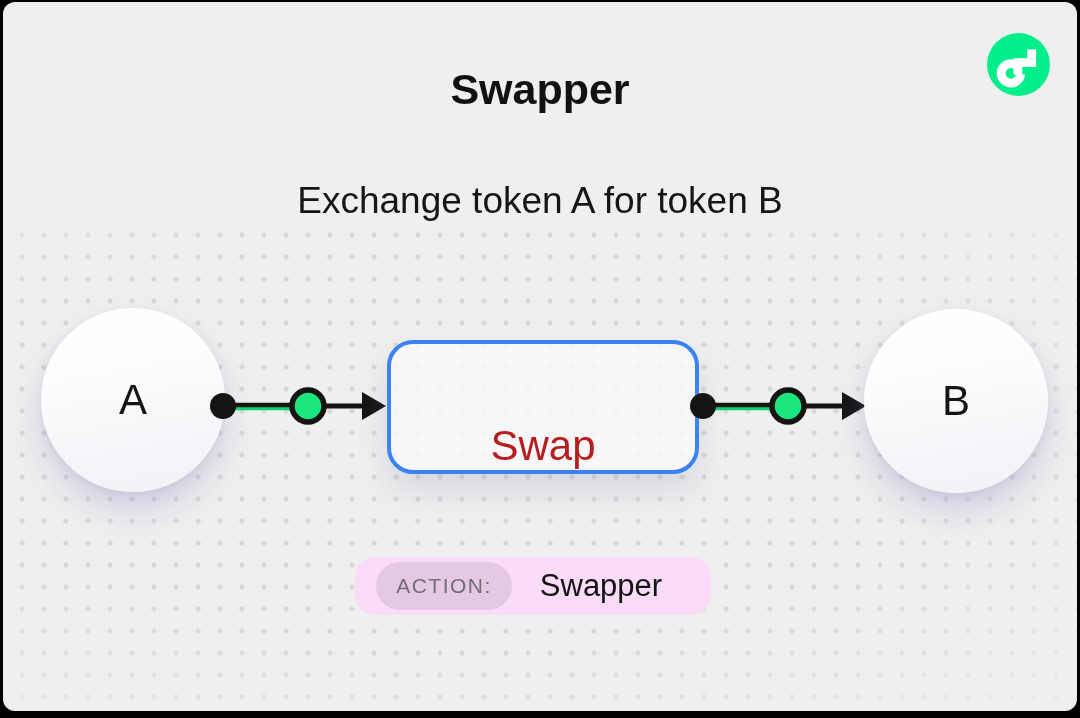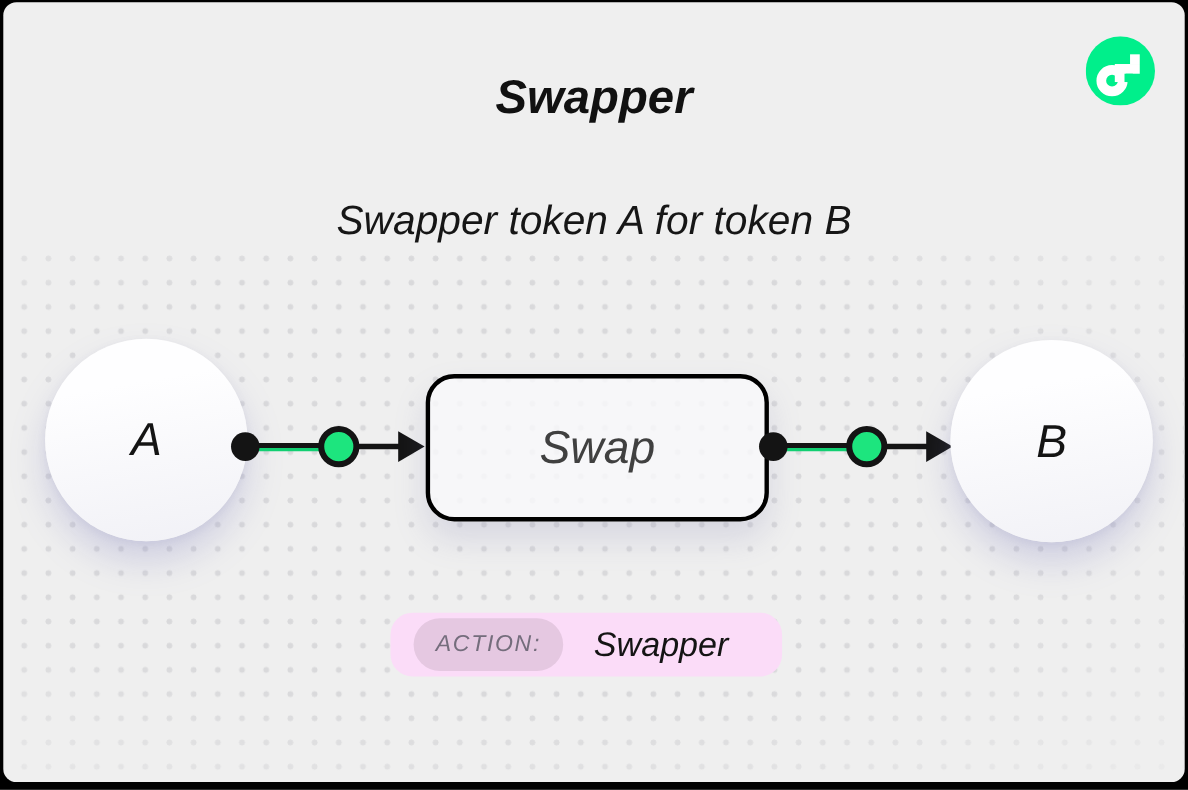--- a/index.html
+++ b/index.html
@@ -3,21 +3,21 @@
 <meta charset="utf-8">
 <style>
   html,body{margin:0;padding:0;}
   body{
     width:1080px;height:718px;position:relative;
     background:#000;overflow:hidden;
     font-family:"Liberation Sans","DejaVu Sans",sans-serif;
   }
   .card{
     position:absolute;top:2px;left:3px;right:3px;bottom:7px;
-    background:#efefef;border-radius:12px;overflow:hidden;font-style:italic;
+    background:#efefef;border-radius:12px;overflow:hidden;
   }
   
   .dots{
     position:absolute;left:0;right:0;top:216px;height:496px;
     background-image:radial-gradient(circle,#d9d9db 2.4px,transparent 2.9px);
     background-size:22px 22px;background-position:8px 6px;
     -webkit-mask-image:radial-gradient(ellipse 90% 80% at 43% 44%,#000 52%,transparent 100%);
     mask-image:radial-gradient(ellipse 90% 80% at 43% 44%,#000 52%,transparent 100%);
   }
   .title{
@@ -34,23 +34,23 @@
     background:linear-gradient(170deg,#fefeff 25%,#f1f1f6 100%);
     box-shadow:0 18px 32px rgba(124,124,190,.28),0 3px 8px rgba(120,120,170,.10);
     display:flex;align-items:center;justify-content:center;
     font-size:42px;color:#141414;
   }
   .node-a{left:38px;top:306px;}
   .node-b{left:861px;top:307px;}
   .swap-box{
     position:absolute;left:384px;top:338px;width:312px;height:134px;box-sizing:border-box;
     border-radius:26px;background:rgba(248,248,250,.84);
-    border:4px solid #000000;box-shadow:0 16px 30px rgba(120,120,170,.20);
-    display:flex;align-items:center;justify-content:center;
-    font-size:42px;color:#404040;
+    border:4px solid #3b82f6;box-shadow:0 16px 30px rgba(120,120,170,.20);
+    display:flex;align-items:flex-end;justify-content:center;
+    font-size:42px;color:#b91c1c;
   }
   .connector{position:absolute;width:182px;height:44px;top:382px;}
   .connector-left{left:205px;}
   .connector-right{left:685px;}
   .action-pill{
     position:absolute;left:352px;top:555px;width:356px;height:58px;box-sizing:border-box;
     border-radius:20px;background:#fbdcf8;
     display:flex;align-items:center;padding:0 21px;
   }
   .action-badge{
@@ -62,21 +62,21 @@
 </style>
 </head>
 <body>
 
 <div class="card">
 
   <div class="dots"></div>
 
   <h1 class="title">Swapper</h1>
 
-  <div class="subtitle">Swapper token A for token B</div>
+  <div class="subtitle">Exchange token A for token B</div>
 
   <svg class="logo" viewBox="0 0 100 100" aria-hidden="true">
     <circle cx="50" cy="50" r="50" fill="#00ef8b"></circle>
     <circle cx="38" cy="64" r="15.5" fill="none" stroke="#ffffff" stroke-width="14"></circle>
     <rect x="42" y="40" width="36" height="14" fill="#ffffff"></rect>
     <rect x="64" y="26" width="14" height="14" fill="#ffffff"></rect>
     <rect x="42" y="50" width="14" height="16" fill="#ffffff"></rect>
     <rect x="56" y="54" width="12" height="12" fill="#00ef8b"></rect>
   </svg>
 

